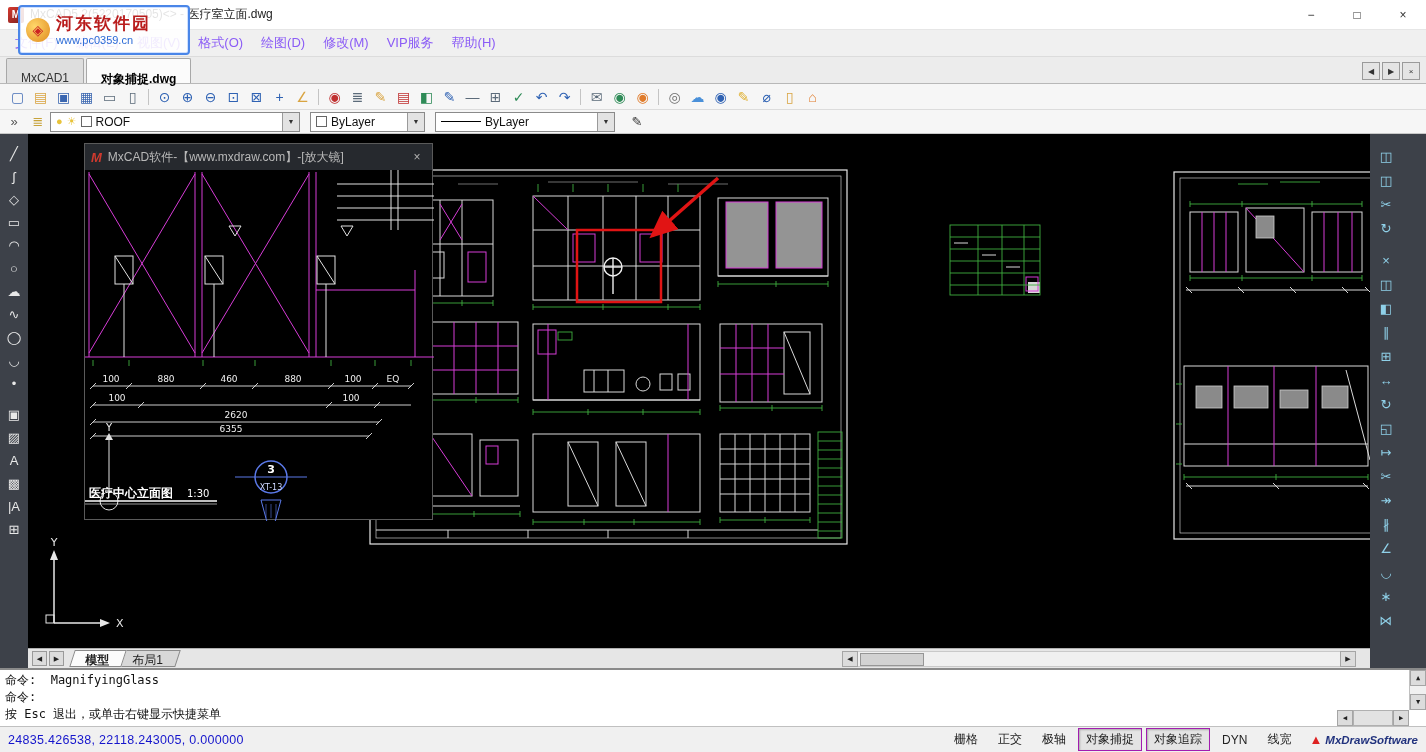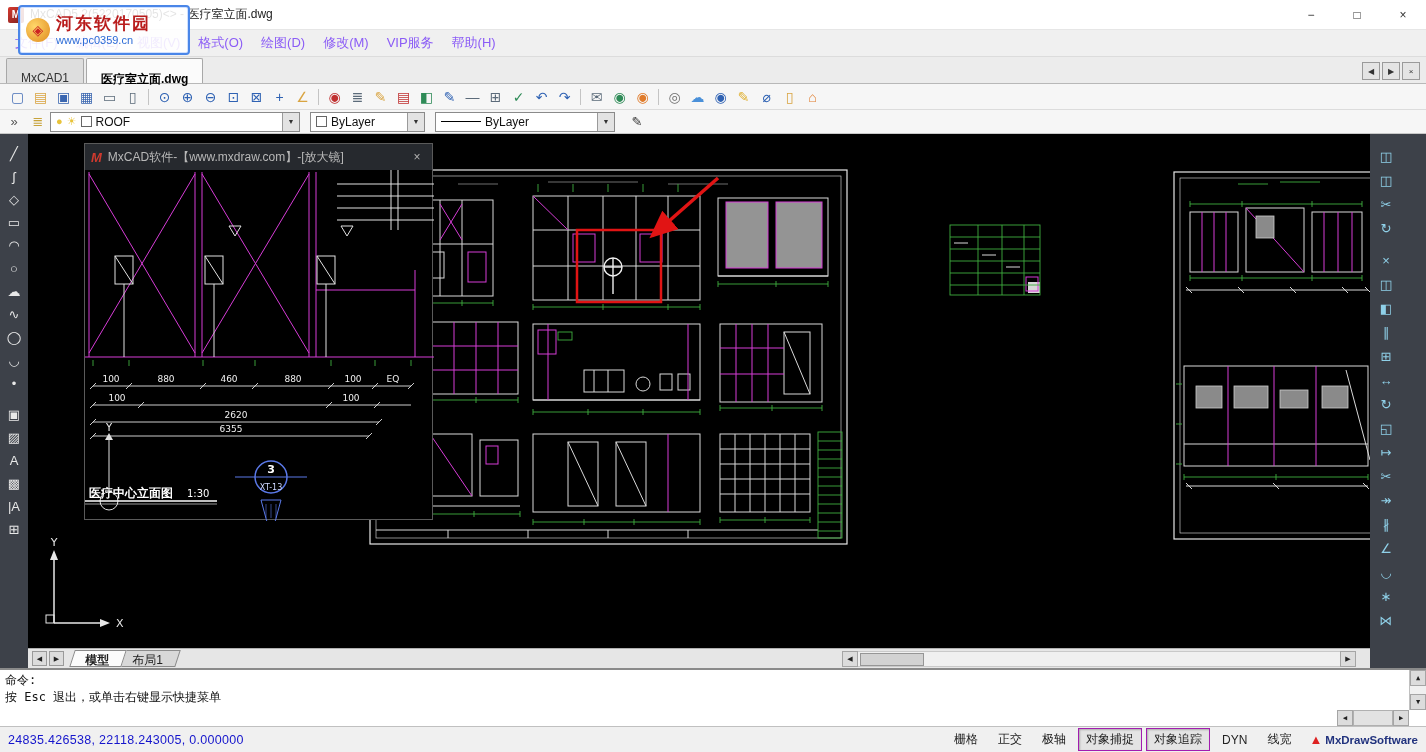--- a/index.html
+++ b/index.html
@@ -91,21 +91,21 @@
   .cmd-hscroll .hbox { flex:1; background:#e2e2e2; border:1px solid #b0b0b0; }
 
   
   .statusbar { height:26px; background:#f0f0f0; border-top:1px solid #c0c0c0; display:flex; align-items:center; padding:0 8px; }
   .coords { color:#1515cc; font-size:12.5px; letter-spacing:.3px; }
   .status-right { margin-left:auto; display:flex; align-items:center; gap:4px; }
   .toggle { font-size:12px; padding:2px 7px; border:1px solid transparent; color:#222; }
   .toggle.pressed { border:1px solid #a21caf; background:#e4e4e4; box-shadow:inset 1px 1px 2px rgba(0,0,0,.25); }
   .brand { display:flex; align-items:center; margin-left:10px; }
   .brand-icon { color:#d22; font-size:13px; margin-right:3px; }
-  .brand-text { font-size:11.5px; font-weight:bold; color:#22337e; }
+  .brand-text { font-size:11.5px; font-weight:bold; font-style:italic; color:#22337e; }
 </style>
 </head>
 <body>
 
 <div class="window">
 
   <div class="titlebar">
     <span class="app-icon">M</span>
     <span class="title-text">MxCAD5.2(5220170505)&lt;&gt; - 医疗室立面.dwg</span>
     <div class="win-controls">
@@ -132,21 +132,21 @@
       <span class="menu-item">绘图(D)</span>
       <span class="menu-item">修改(M)</span>
       <span class="menu-item">VIP服务</span>
       <span class="menu-item">帮助(H)</span>
     </div>
 
   <div class="tabbar">
     <div style="display:flex;align-items:flex-end;">
 
     <span class="doc-tab">MxCAD1</span>
-        <span class="doc-tab active">医疗室立面.dwg</span>
+        <span class="doc-tab active">对象捕捉.dwg</span>
       </div>
     <div class="tab-nav">
       <span class="tab-nav-btn">◀</span>
       <span class="tab-nav-btn">▶</span>
       <span class="tab-nav-btn">×</span>
     </div>
   </div>
 
   <div class="toolbar1">
 
@@ -568,20 +568,21 @@
         <span class="pal-icon">∠</span>
         <span class="pal-icon">◡</span>
         <span class="pal-icon">∗</span>
         <span class="pal-icon">⋈</span>
       </div>
   </div>
 
   <div class="command">
     <div>
 
+    <div class="cmd-line">命令:  MagnifyingGlass</div>
         <div class="cmd-line">命令:</div>
         <div class="cmd-line">按 Esc 退出，或单击右键显示快捷菜单</div>
       </div>
     <div class="vscroll">
       <span class="scroll-btn">▲</span>
       <div class="vtrack"></div>
       <span class="scroll-btn">▼</span>
     </div>
     <div class="cmd-hscroll">
       <span class="scroll-btn">◀</span>

